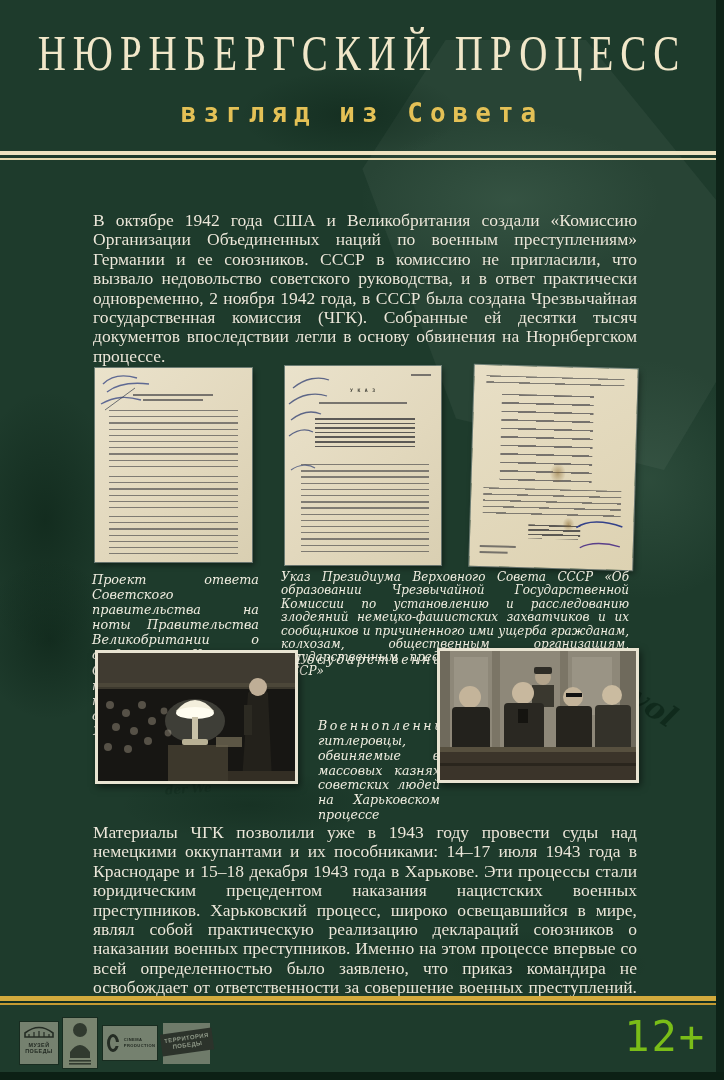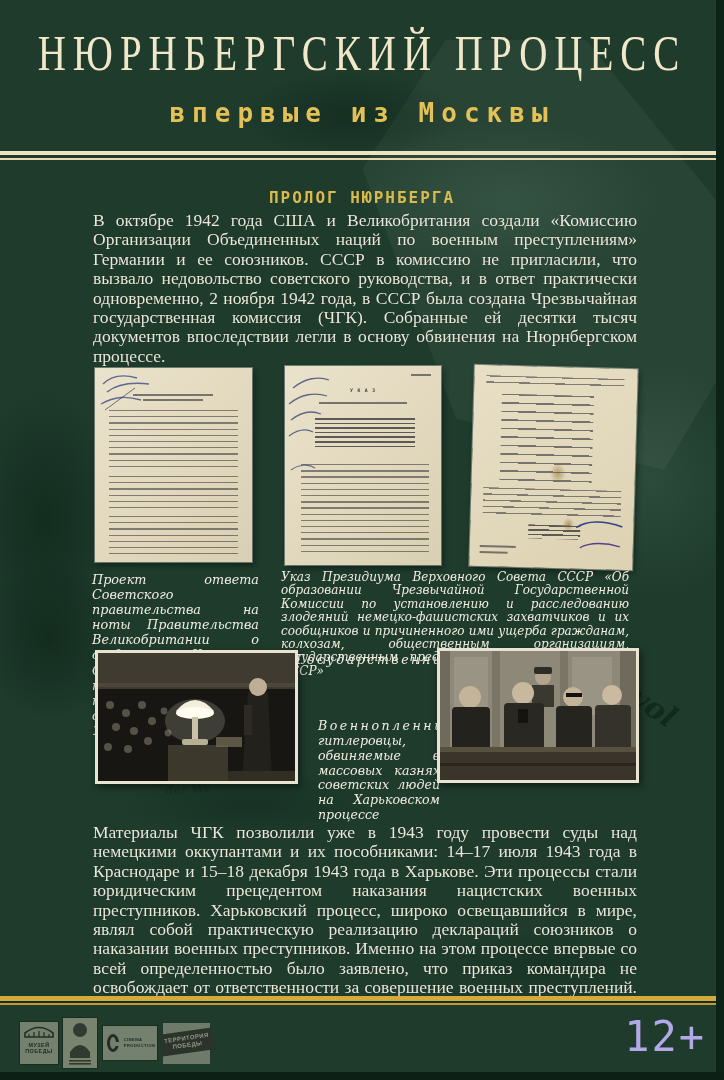--- a/index.html
+++ b/index.html
@@ -112,21 +112,21 @@
   .logo-cinema .logo-label{font-size:4.5px; text-align:left;}
   .logo-territory{left:163px; top:1023px; width:47px; height:41px; background:#6f7b6a; position:absolute;}
   .territory-ribbon{
     position:absolute; left:-2px; top:8px; width:52px; height:22px; background:#2c332b;
     transform:rotate(-8deg); color:#8d9786; font-size:6px; font-weight:bold;
     text-align:center; line-height:7px; padding-top:4px; box-sizing:border-box;
     font-family:"Liberation Sans", sans-serif; letter-spacing:.4px;
   }
   .age-rating{
     right:18px; top:1012px;
-    color:#c4b5fd; font-size:42px; letter-spacing:2px;
+    color:#84cc16; font-size:42px; letter-spacing:2px;
     font-family:"DejaVu Sans Mono", monospace; opacity:.9;
   }
   
   .edge-right{right:0; top:0; width:8px; height:1080px; background:#0e2318;}
   .edge-bottom{left:0; bottom:0; width:724px; height:8px; background:#0c2015;}
 </style>
 </head>
 <body>
 
 <div class="poster">
@@ -136,24 +136,23 @@
   <div class="abs wm wm-blob" style="left:240px;top:70px;width:220px;height:90px;opacity:.8;"></div>
   <div class="abs wm wm-blob" style="left:-20px;top:560px;width:140px;height:160px;"></div>
   <div class="abs wm wm-blob" style="left:120px;top:770px;width:260px;height:70px;opacity:.6;"></div>
   <div class="abs wm wm-blob" style="left:430px;top:930px;width:220px;height:70px;opacity:.5;"></div>
   <div class="abs wm wm-lightblob" style="left:540px;top:360px;width:220px;height:240px;"></div>
   <div class="abs wm wm-lightblob" style="left:360px;top:120px;width:300px;height:160px;"></div>
   <div class="abs wm wm-text" style="left:598px;top:680px;font-size:30px;transform:rotate(33deg);">ssvol</div>
   <div class="abs wm wm-text" style="left:165px;top:782px;font-size:12px;opacity:.35;transform:rotate(-4deg);">der We</div>
 
   <div class="abs title">НЮРНБЕРГСКИЙ ПРОЦЕСС</div>
-  <div class="abs subtitle">впервые из Москвы</div>
+  <div class="abs subtitle">взгляд из Совета</div>
   <div class="abs divider-cream"></div>
 
-  <div class="abs section-heading">ПРОЛОГ НЮРНБЕРГА</div>
   <div class="abs para para1">В октябре 1942 года США и Великобритания создали «Комиссию Организации Объединенных наций по военным преступлениям» Германии и ее союзников. СССР в комиссию не пригласили, что вызвало недовольство советского руководства, и в ответ практически одновременно, 2 ноября 1942 года, в СССР была создана Чрезвычайная государственная комиссия (ЧГК). Собранные ей десятки тысяч документов впоследствии легли в основу обвинения на Нюрнбергском процессе.</div>
 
   <div class="abs doc doc1">
     <svg class="ink" style="left:2px;top:2px;" width="70" height="46" viewBox="0 0 70 46">
       <path d="M6 14 C14 6, 26 4, 40 8 M10 22 C20 14, 34 12, 52 14 M4 34 C18 26, 30 26, 44 30" stroke="#3c4b86" stroke-width="1.4" fill="none" opacity=".8"></path>
       <path d="M8 40 L38 18" stroke="#343c4a" stroke-width="1" fill="none" opacity=".7"></path>
     </svg>
     <div class="doc-title-bar" style="left:38px;top:26px;width:80px;"></div>
     <div class="doc-title-bar" style="left:48px;top:31px;width:60px;"></div>
     <div class="tline" style="left:14px;top:42px;width:129px;height:60px;"></div>

